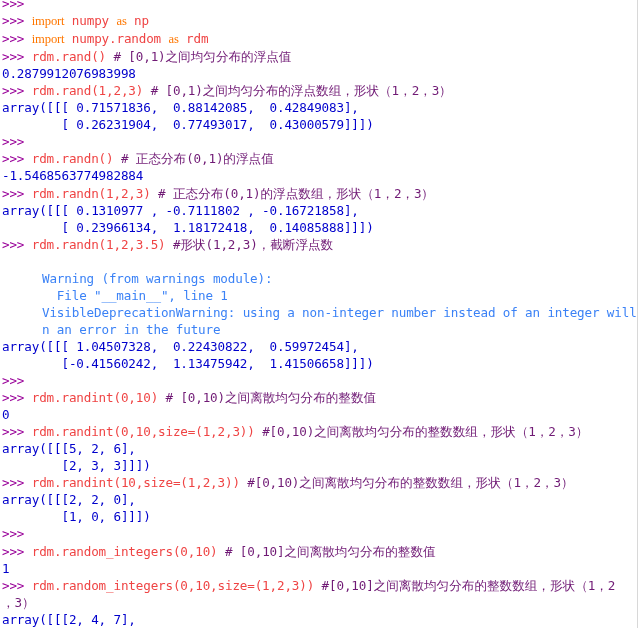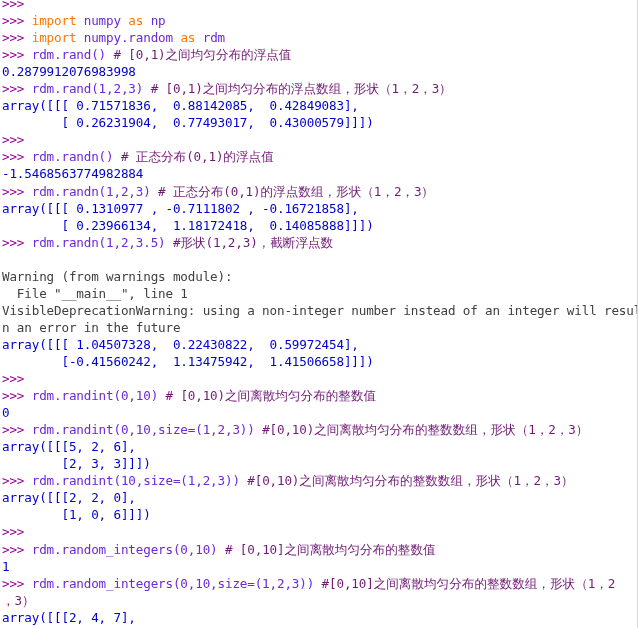--- a/index.html
+++ b/index.html
@@ -34,25 +34,25 @@
     line-height: 17.05px;
     white-space: pre;
     letter-spacing: -0.15px;
   }
   .ln {
     min-height: 17.05px;
     white-space: pre;
   }
   
   .prompt   { color: #990099; }
-  .kw       { color: #ff7700; }
-  .code     { color: #6d28d9; }
+  .kw       { color: #ff7700; font-family: Liberation Serif, serif; }
+  .code     { color: #ef4444; }
   .cmt      { color: #701a75; }
   .out      { color: #0000cc; }
-  .err      { color: #404040; }
+  .err      { color: #3b82f6; margin-left: 40px; }
   
   .cjk {
     font-family: "DejaVu Sans", "Liberation Sans", sans-serif;
     letter-spacing: 0;
     margin-top: 6px;
   }
 </style>
 </head>
 <body>
 

